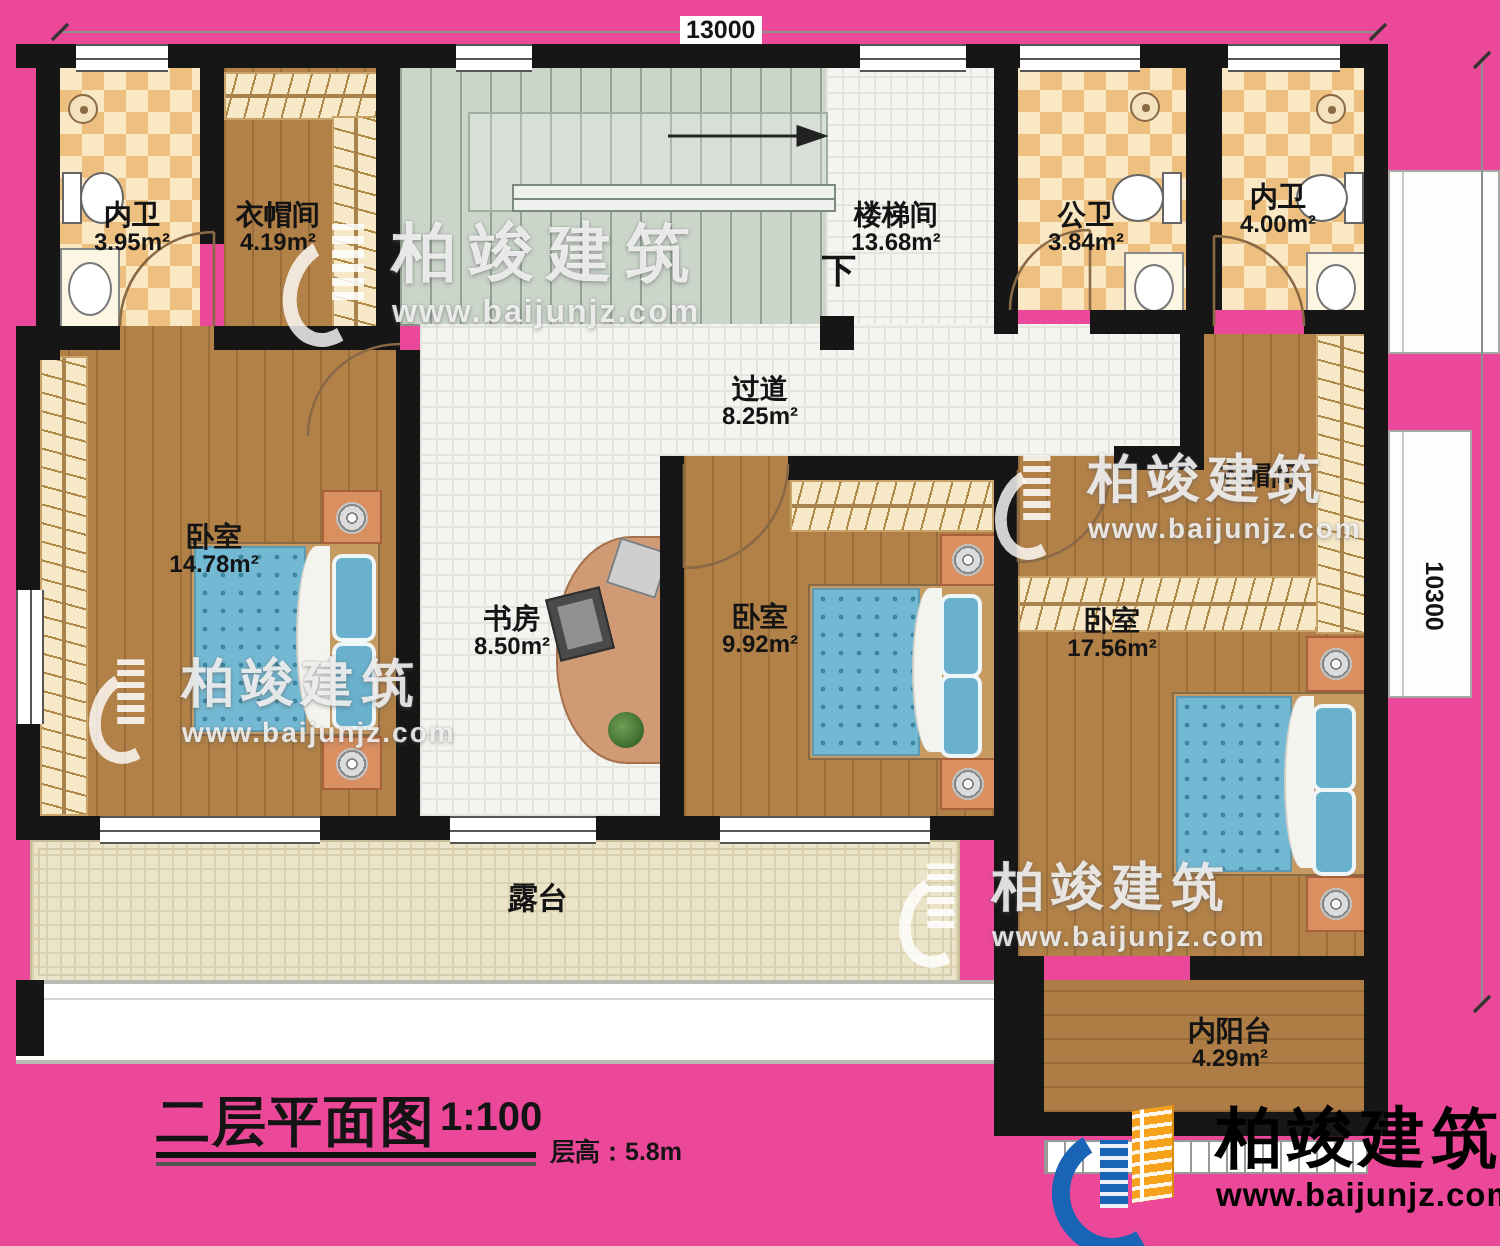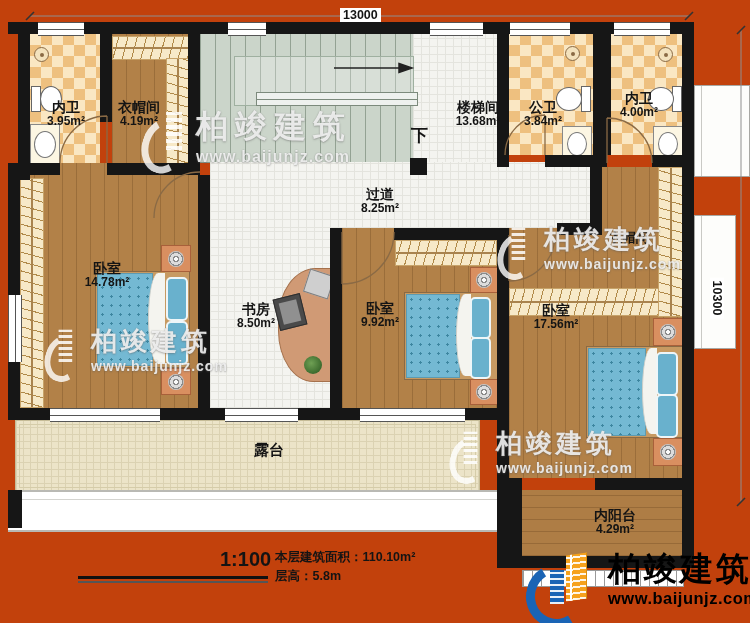--- a/index.html
+++ b/index.html
@@ -1,16 +1,16 @@
 <!DOCTYPE html>
 <html><head>
 <meta charset="utf-8">
 <style>
   html,body{margin:0;padding:0;background:#fff}
-  #plan{position:relative;width:750px;height:623px;background:#c2410c;overflow:hidden;
+  #plan{position:relative;width:750px;height:623px;background:#ec4899;overflow:hidden;
         font-family:"Liberation Sans","DejaVu Sans",sans-serif;color:#141414}
   .wall{position:absolute;background:#161616;z-index:15}
   .wood{position:absolute;background-color:#b28148;
         background-image:repeating-linear-gradient(90deg,rgba(70,40,10,.22) 0 1px,transparent 1px 14px)}
   .wood-h{position:absolute;background-color:#ae7d45;
         background-image:repeating-linear-gradient(0deg,rgba(70,40,10,.22) 0 1px,transparent 1px 12px)}
   .tile{position:absolute;background-color:#f4f4f0;
         background-image:repeating-linear-gradient(0deg,#e4e4de 0 1px,transparent 1px 8px),
                          repeating-linear-gradient(90deg,#e4e4de 0 1px,transparent 1px 8px)}
   .checker{position:absolute;
@@ -260,21 +260,21 @@
   <div class="dim-label rot" style="left:717px;top:298px">10300</div>
 
   <div class="rlabel" style="left:66px;top:99px">
     <div class="rname">内卫</div>
     <div class="rarea">3.95m²</div>
   </div>
   <div class="rlabel" style="left:139px;top:99px">
     <div class="rname">衣帽间</div>
     <div class="rarea">4.19m²</div>
   </div>
-  <div class="rlabel" style="left:478px;top:99px">
+  <div class="rlabel" style="left:448px;top:99px">
     <div class="rname">楼梯间</div>
     <div class="rarea">13.68m²</div>
   </div>
   <div class="rlabel" style="left:543px;top:99px">
     <div class="rname">公卫</div>
     <div class="rarea">3.84m²</div>
   </div>
   <div class="rlabel" style="left:639px;top:90px">
     <div class="rname">内卫</div>
     <div class="rarea">4.00m²</div>
@@ -333,24 +333,24 @@
     </div>
   </div>
   <div class="wm wm-s" style="left:450px;top:430px">
     <div class="wm-icon"></div>
     <div>
       <div class="wm-name">柏竣建筑</div>
       <div class="wm-url">www.baijunjz.com</div>
     </div>
   </div>
 
+  <div class="tb-title">二层平面图</div>
   <div class="tb-scale">1:100</div>
   <div class="tb-rule1"></div>
   <div class="tb-rule2"></div>
-  <div class="tb-line1">本层建筑面积：110.10m²</div>
   <div class="tb-line2">层高：5.8m</div>
 
   <div class="logo">
     <div class="logo-icon">
       <div class="logo-swoosh"></div>
       <div class="logo-b2"></div>
       <div class="logo-b1"></div>
     </div>
     <div class="logo-text">
       <div class="logo-name">柏竣建筑</div>

